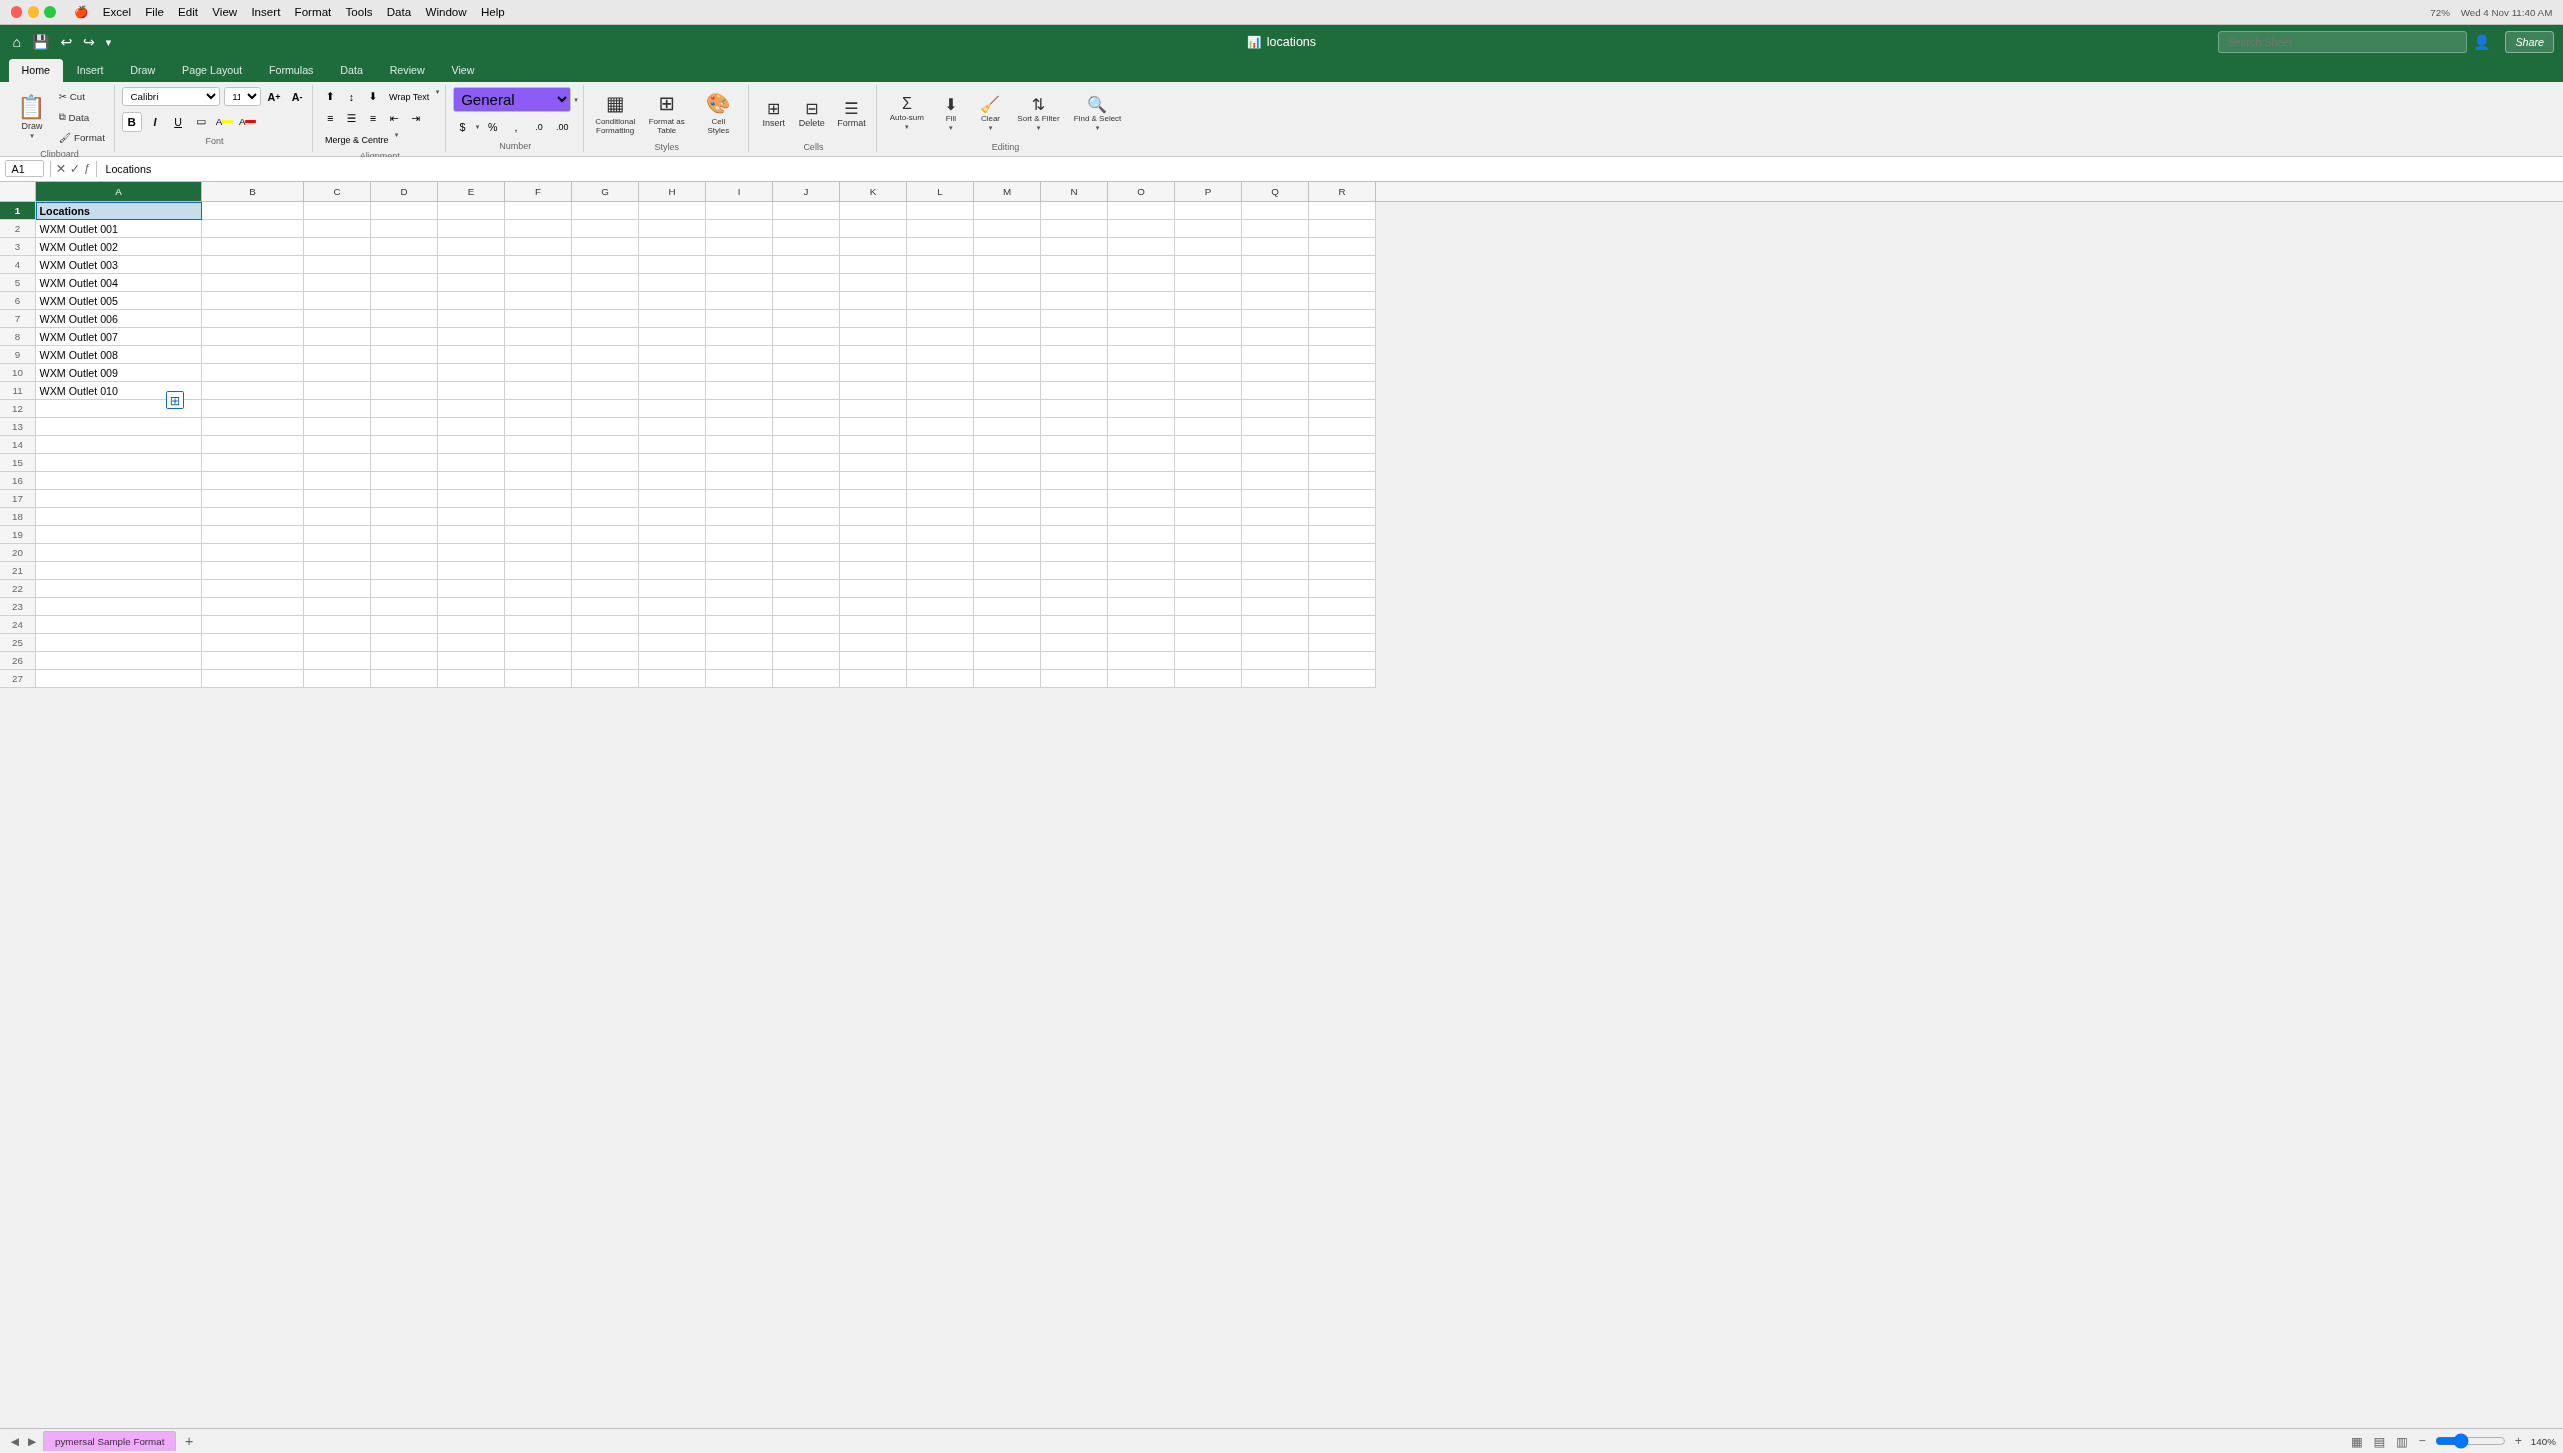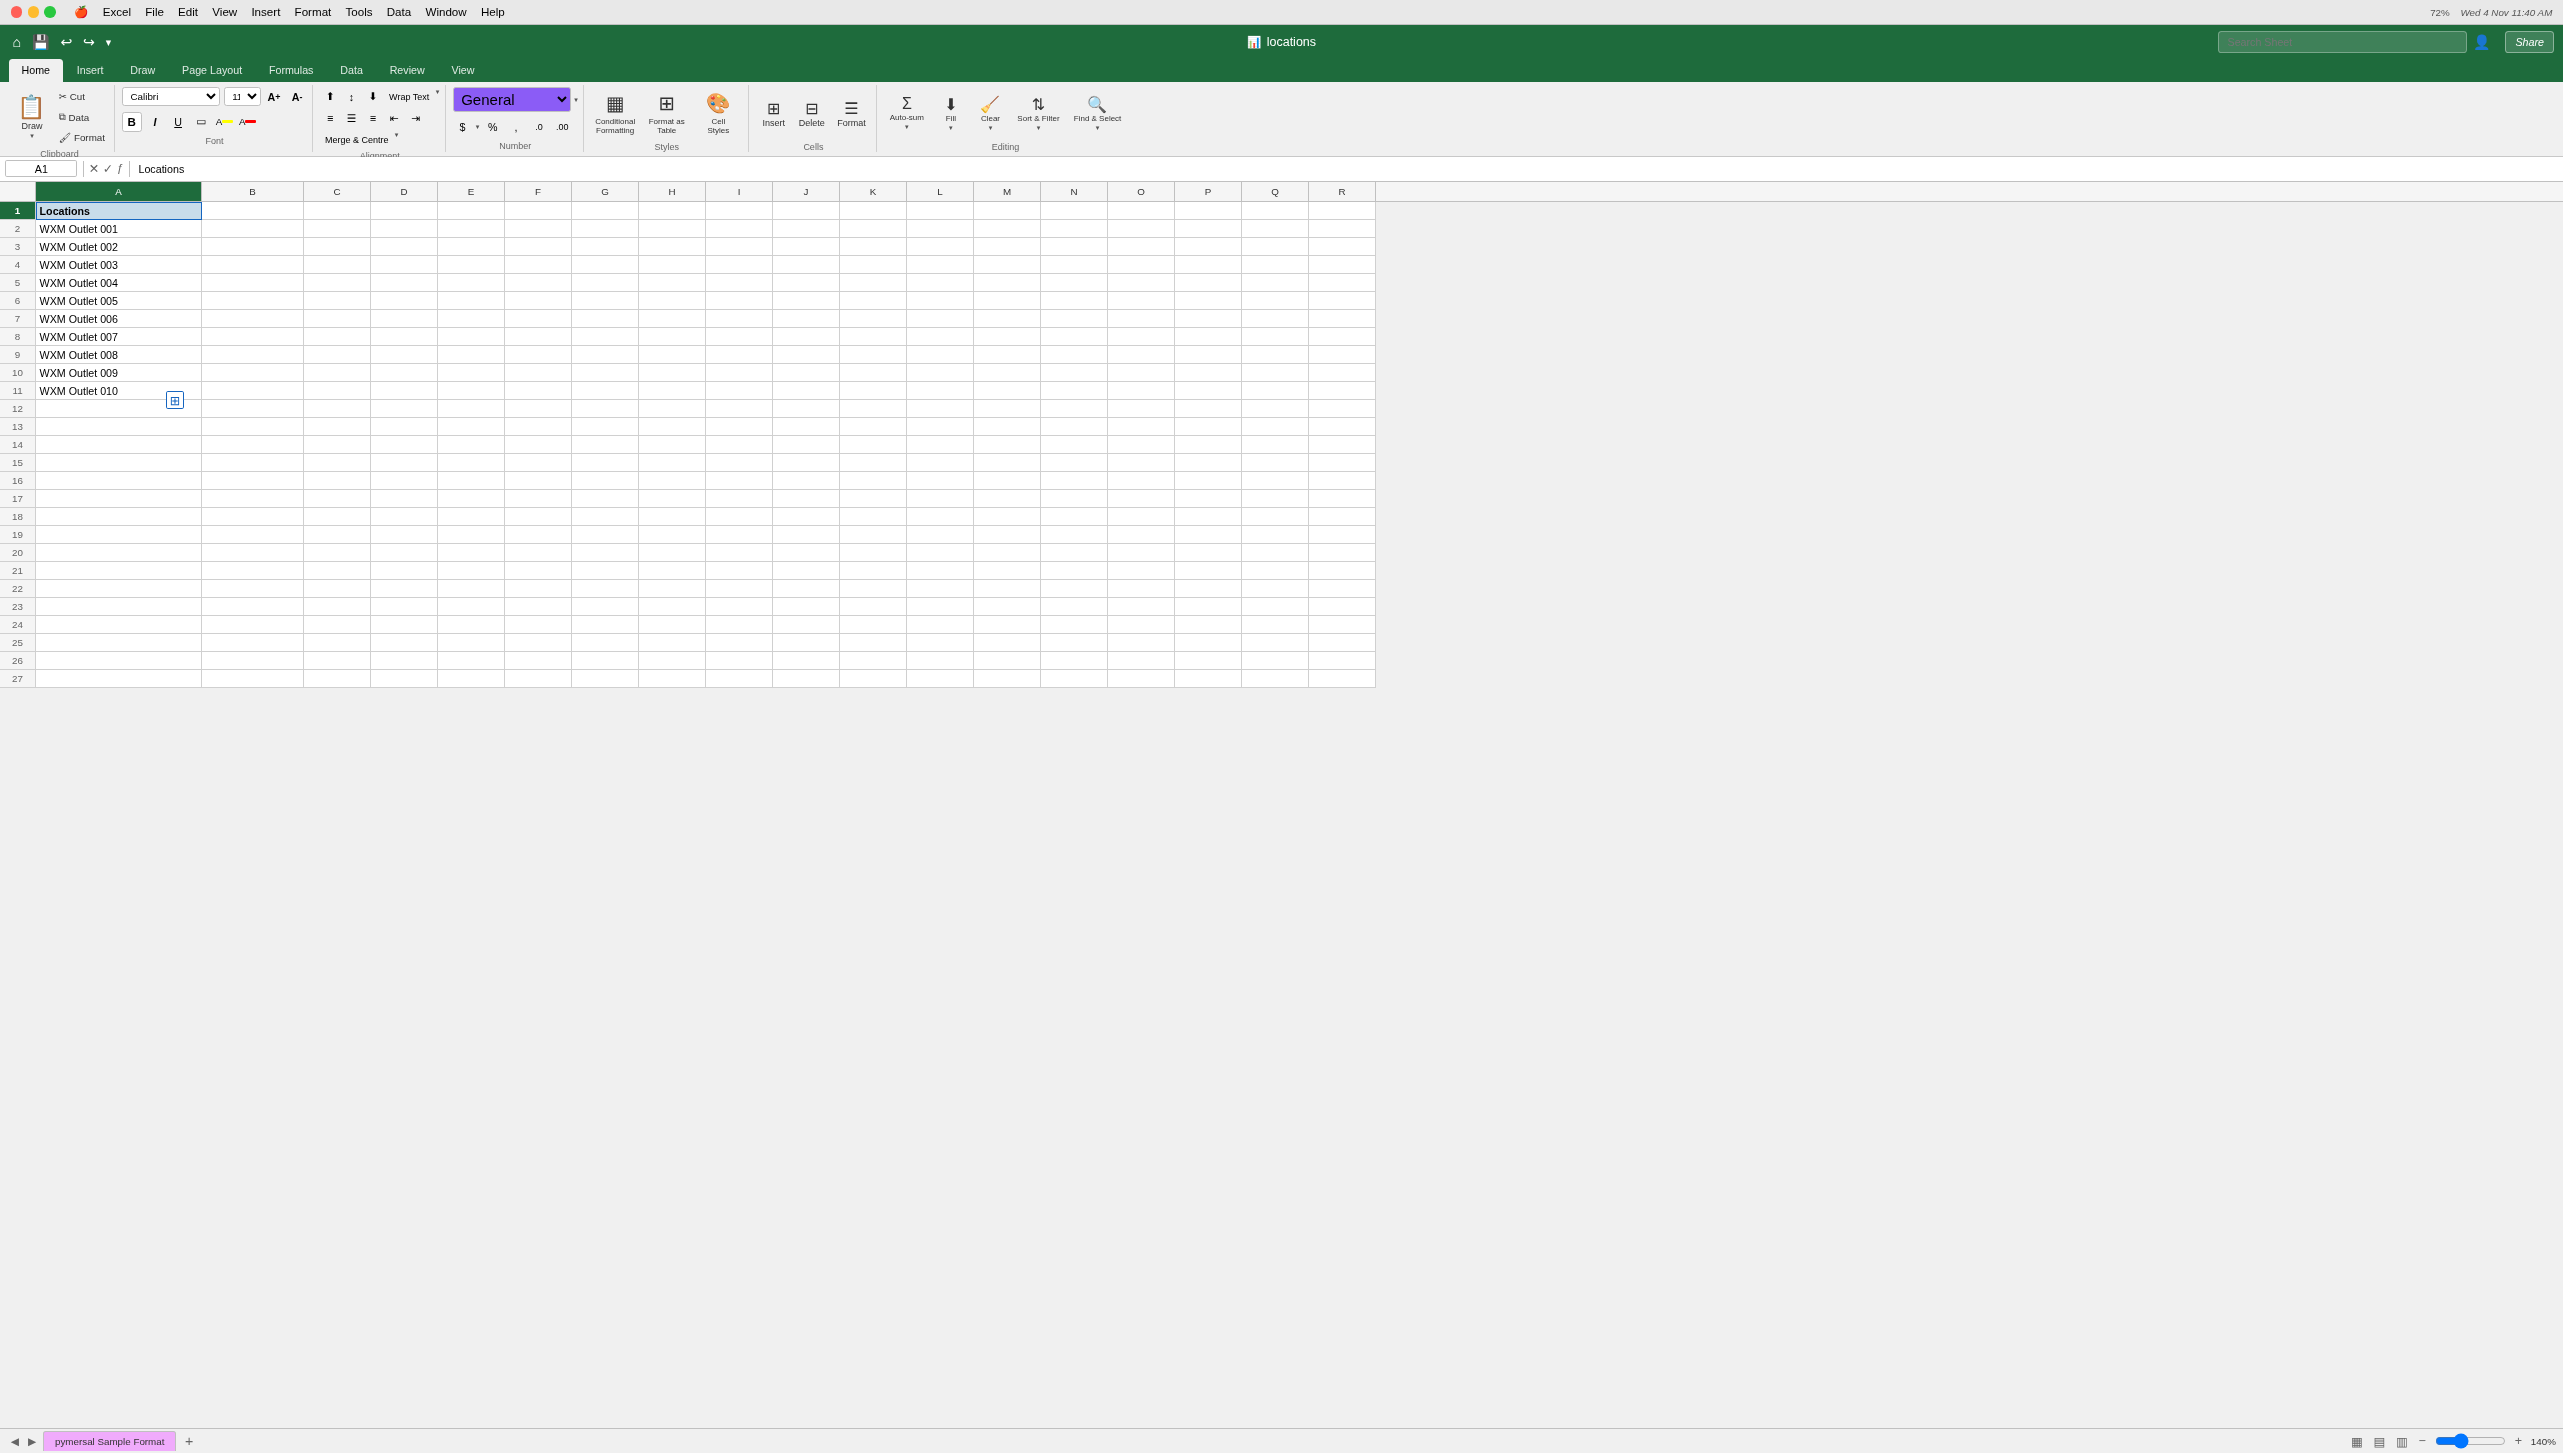--- a/index.html
+++ b/index.html
@@ -139,21 +139,21 @@
     
     .editing-group { display: flex; gap: 3.6px; align-items: center; }
 
     
     .formula-bar {
       display: flex; align-items: center; background: white; border-bottom: 0.9px solid #c0c0c0;
       height: 25px; padding: 0 5.3px; gap: 5.3px;
     }
     .cell-ref-box {
       border: 0.9px solid #c0c0c0; padding: 1.8px 5.3px; font-size: 10.7px;
-      width: 72px; text-align: center; background: white; border-radius: 1.8px;
+      width: 39px; text-align: left; background: white; border-radius: 1.8px;
     }
     .formula-divider { width: 0.9px; height: 16px; background: #c0c0c0; }
     .formula-controls { display: flex; gap: 3.6px; color: #666; font-size: 12.5px; }
     .formula-input { flex: 1; border: none; outline: none; font-size: 10.7px; padding: 1.8px 3.6px; }
 
     
     .col-header-row {
       display: flex; background: #f5f5f5; border-bottom: 0.9px solid #c0c0c0;
       position: sticky; top: 0; z-index: 10;
     }
@@ -263,21 +263,21 @@
       <span>View</span>
       <span>Insert</span>
       <span>Format</span>
       <span>Tools</span>
       <span>Data</span>
       <span>Window</span>
       <span>Help</span>
     </div>
     <div class="title-right">
       <span style="font-size:9.8px;color:#555;">72%</span>
-      <span style="font-size:9.8px;color:#555;font-style:italic;">Wed 4 Nov  11:40 AM</span>
+      <span style="font-size:9.8px;color:#555;">Wed 4 Nov  11:40 AM</span>
     </div>
   </div>
 
   <div class="quick-toolbar" style="background:#1e6b3c; height:34px; display:flex; align-items:center; padding:0 9px; position:relative;">
     <div class="quick-toolbar-left">
       <span class="quick-toolbar-btn">⌂</span>
       <span class="quick-toolbar-btn">💾</span>
       <span class="quick-toolbar-btn">↩</span>
       <span class="quick-toolbar-btn">↪</span>
       <span class="quick-toolbar-btn" style="font-size:10.7px;">▾</span>

